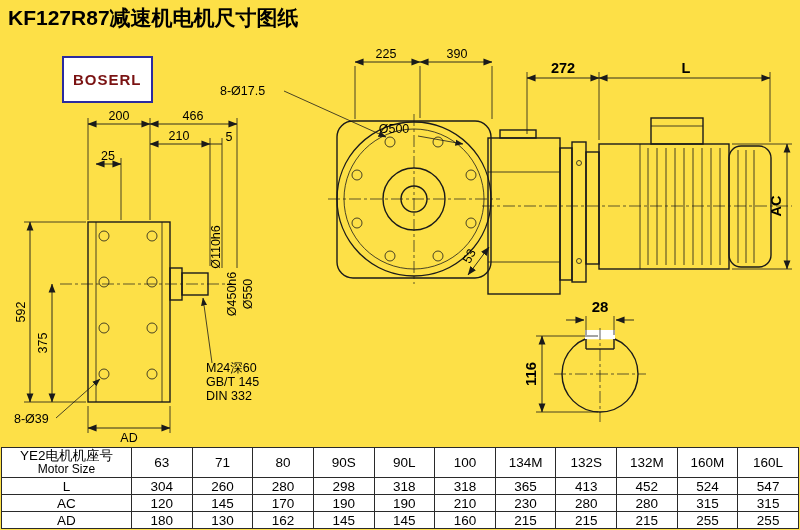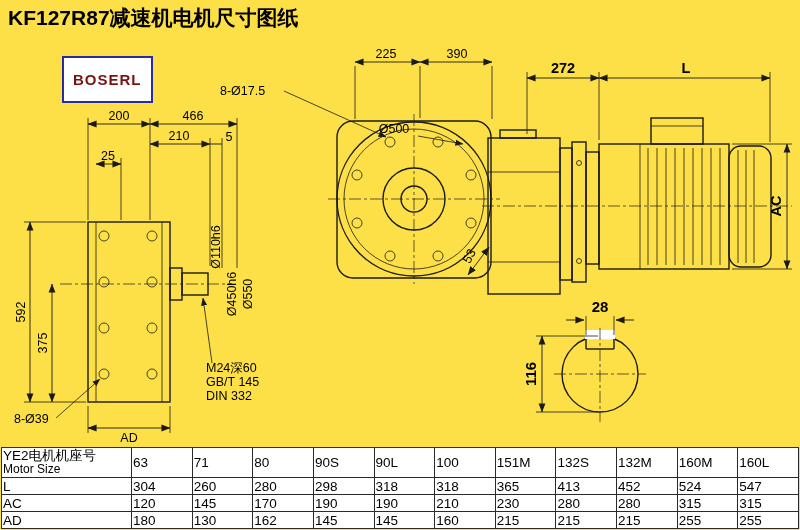--- a/index.html
+++ b/index.html
@@ -14,21 +14,21 @@
   .tl{fill:none;stroke:#1a1a1a;stroke-width:0.8}
   .dim{fill:none;stroke:#1a1a1a;stroke-width:0.9}
   .cl{fill:none;stroke:#1a1a1a;stroke-width:0.7;stroke-dasharray:12 3 3 3}
   .wfill{fill:#fff;stroke:none}
   svg text{font-family:"Liberation Sans",sans-serif;fill:#000}
   .t12{font-size:12.5px}
   .t14{font-size:14.5px;font-weight:bold}
   .t15{font-size:15px;font-weight:bold}
   .dim-table{position:absolute;bottom:1px;left:1px;width:798px;border-collapse:collapse;
              table-layout:fixed;background:#fff}
-  .dim-table td{border:1px solid #2a2a2a;text-align:left;font-size:13.5px;height:17px;
+  .dim-table td{border:1px solid #2a2a2a;text-align:center;font-size:13.5px;height:17px;
                 padding:0 1px;white-space:nowrap;overflow:hidden}
   .label-cell div{line-height:1.15}
   .label-cell .en{font-size:12px}
 </style>
 </head>
 <body>
 
 <div class="sheet">
 
   <h1 class="title">KF127R87减速机电机尺寸图纸</h1>
@@ -224,21 +224,21 @@
       <td class="label-cell">
         <div>YE2电机机座号</div>
         <div class="en">Motor Size</div>
       </td>
       <td>63</td>
       <td>71</td>
       <td>80</td>
       <td>90S</td>
       <td>90L</td>
       <td>100</td>
-      <td>151M</td>
+      <td>134M</td>
       <td>132S</td>
       <td>132M</td>
       <td>160M</td>
       <td>160L</td>
     </tr>
     <tr>
       <td>L</td>
       <td>304</td>
       <td>260</td>
       <td>280</td>

